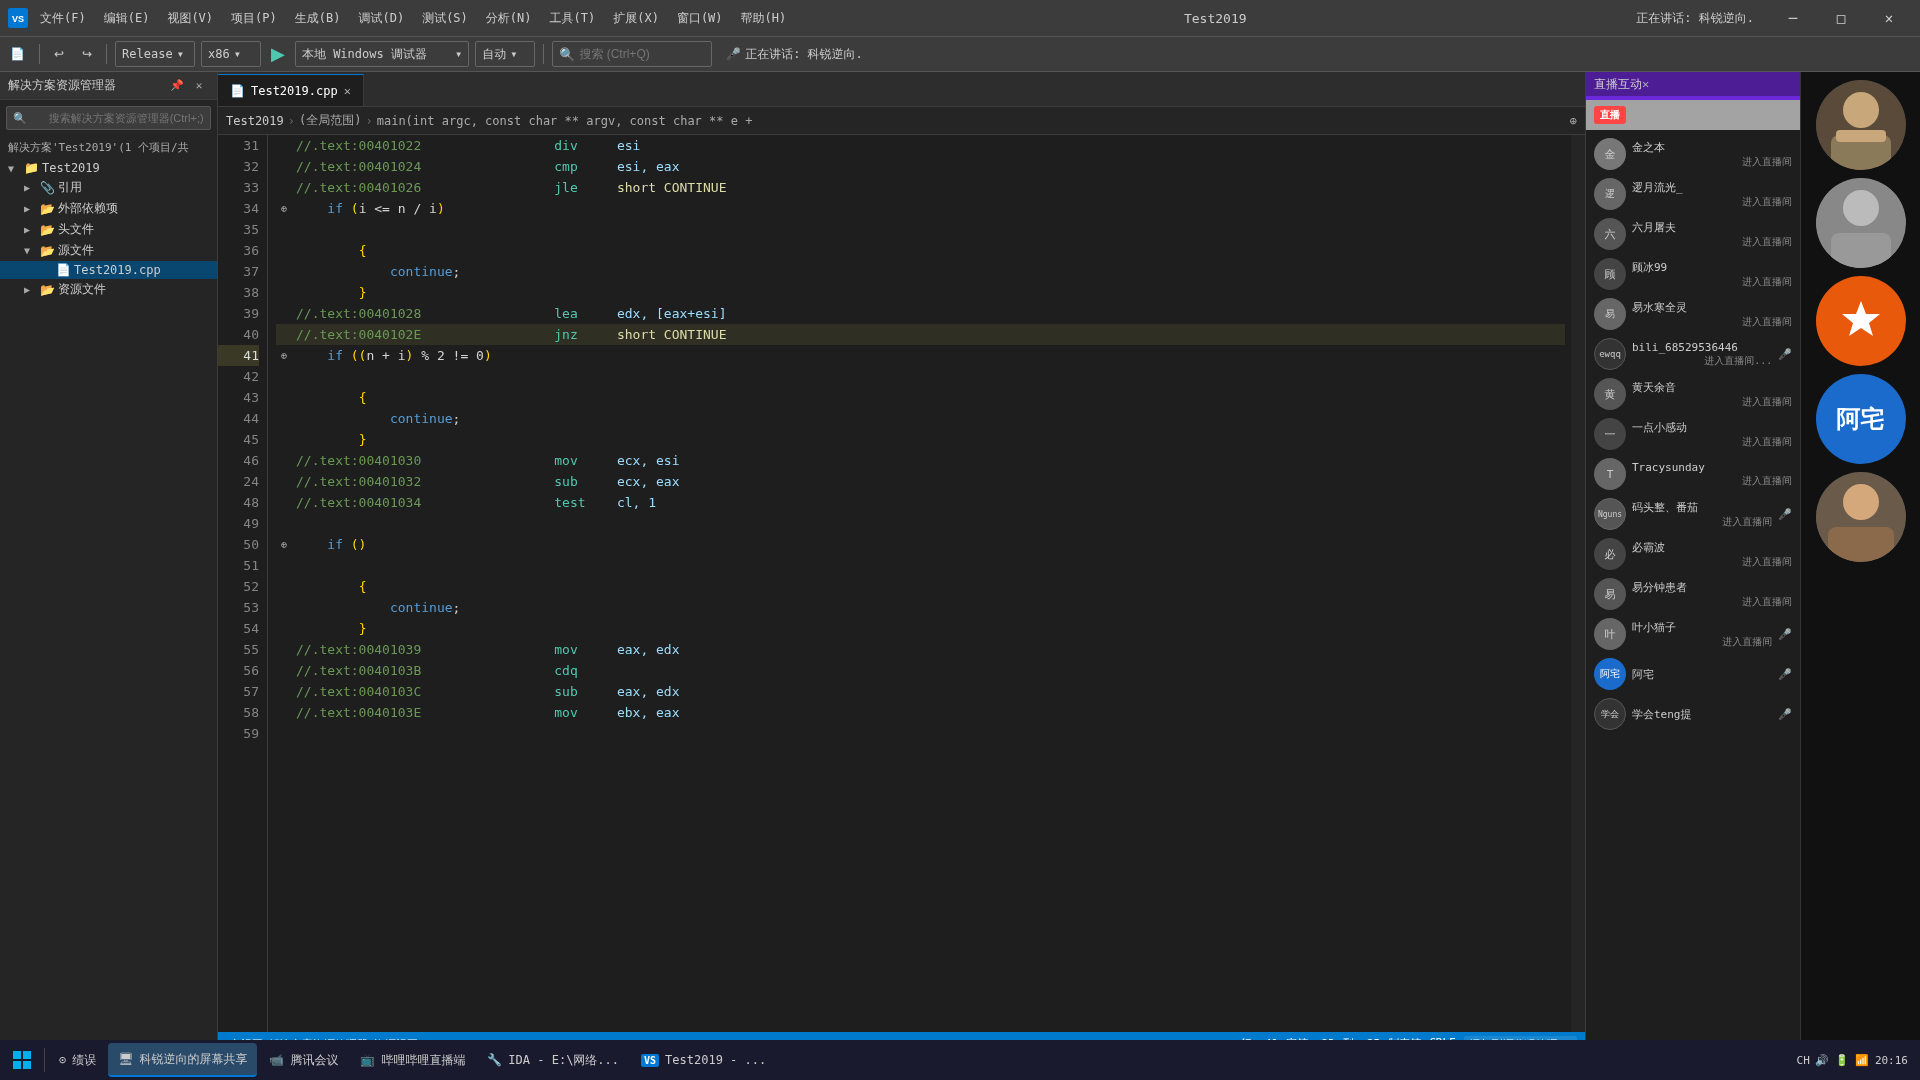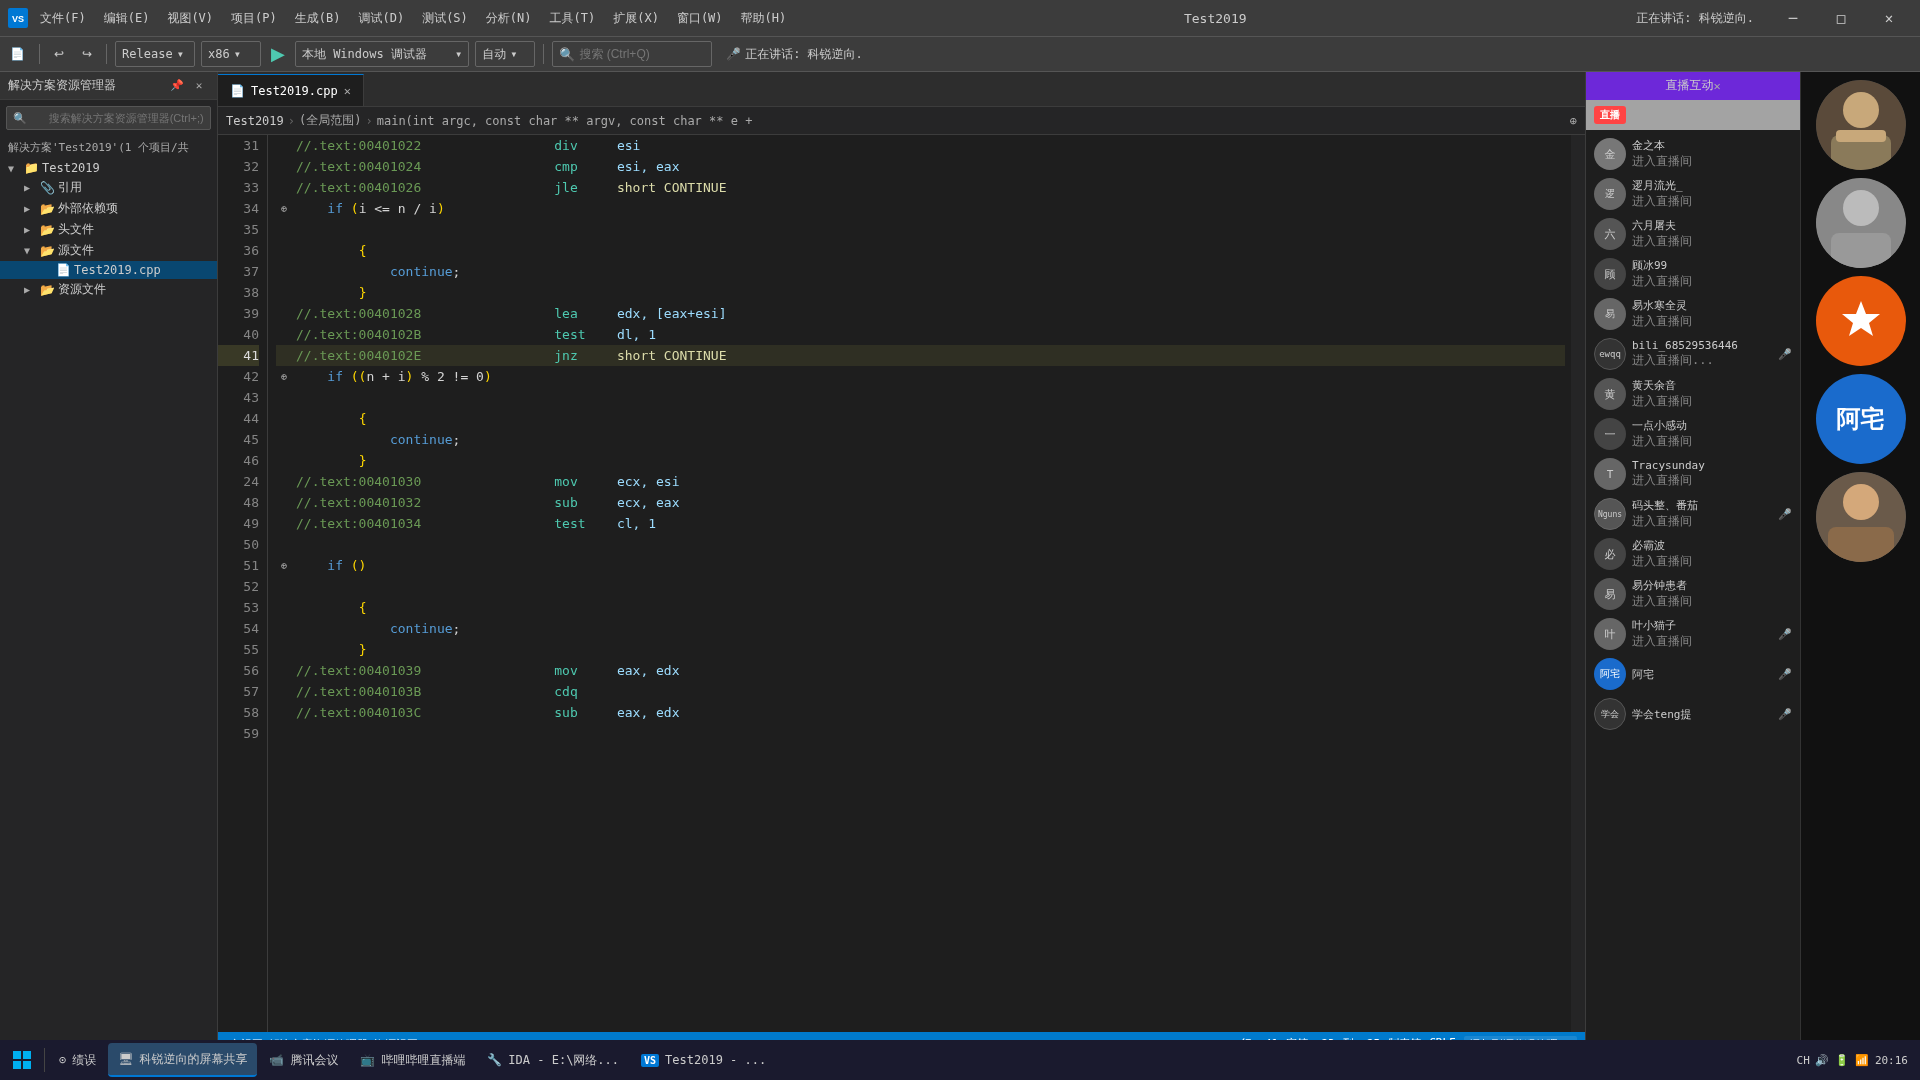--- a/index.html
+++ b/index.html
@@ -66,27 +66,27 @@
     .line-indicator { width: 16px; height: 21px; display: flex; align-items: center; justify-content: center; color: #aaa; font-size: 10px; flex-shrink: 0; }
     .code-text { padding-left: 4px; color: #d4d4d4; }
     .kw { color: #569cd6; }
     .comment-addr { color: #6a9955; }
     .asm-instr { color: #4ec9b0; }
     .asm-op { color: #9cdcfe; }
     .paren { color: #ffd700; }
 
     
     #live-panel { width: 215px; background: #1e1e1e; border-left: 1px solid #3c3c3c; display: flex; flex-direction: column; flex-shrink: 0; }
-    #live-header { height: 28px; background: #6d28d9; display: flex; align-items: center; padding: 0 8px; color: #ccc; font-size: 12px; border-bottom: 1px solid #6d28d9; justify-content: center; }
+    #live-header { height: 28px; background: #4c1d95; display: flex; align-items: center; padding: 0 8px; color: #ccc; font-size: 12px; border-bottom: 4px solid #6d28d9; justify-content: flex-start; }
     .live-items { flex: 1; overflow-y: auto; padding: 4px 0; }
     .live-user { display: flex; align-items: center; padding: 4px 8px; gap: 6px; color: #ccc; font-size: 11px; cursor: pointer; }
     .live-avatar { width: 32px; height: 32px; border-radius: 50%; flex-shrink: 0; overflow: hidden; display: flex; align-items: center; justify-content: center; font-size: 14px; }
     .live-user-info { flex: 1; }
     .live-user-name { color: #ccc; font-size: 11px; }
-    .live-user-action { color: #888; font-size: 12px; }
+    .live-user-action { color: #888; font-size: 10px; text-align: right; }
 
     
     #stream-panel { width: 120px; background: #111; border-left: 1px solid #333; display: flex; flex-direction: column; align-items: center; padding: 8px 4px; gap: 8px; flex-shrink: 0; overflow-y: auto; }
 
     
     #status-bar {
       height: 24px; background: #007acc; display: flex; align-items: center;
       padding: 0 8px; gap: 8px; color: white; font-size: 11px;
     }
     .status-item { display: flex; align-items: center; gap: 3px; padding: 0 4px; }
@@ -324,24 +324,20 @@
           <div class="code-line">
             <div class="line-indicator"></div>
             <span class="code-text">&nbsp;&nbsp;&nbsp;&nbsp;&nbsp;&nbsp;&nbsp;&nbsp;<span class="paren">}</span></span>
           </div>
 
           <div class="code-line">
             <div class="line-indicator"></div>
             <span class="code-text comment-addr">//.text:00401028&nbsp;&nbsp;&nbsp;&nbsp;&nbsp;&nbsp;&nbsp;&nbsp;&nbsp;&nbsp;&nbsp;&nbsp;&nbsp;&nbsp;&nbsp;&nbsp; <span class="asm-instr">lea</span>&nbsp;&nbsp;&nbsp;&nbsp; <span class="asm-op">edx, [eax+esi]</span></span>
           </div>
 
-          <div class="code-line">
-            <div class="line-indicator"></div>
-            <span class="code-text comment-addr">//.text:0040102B&nbsp;&nbsp;&nbsp;&nbsp;&nbsp;&nbsp;&nbsp;&nbsp;&nbsp;&nbsp;&nbsp;&nbsp;&nbsp;&nbsp;&nbsp;&nbsp; <span class="asm-instr">test</span>&nbsp;&nbsp;&nbsp; <span class="asm-op">dl, 1</span></span>
-          </div>
 
           <div class="code-line highlighted">
             <div class="line-indicator"></div>
             <span class="code-text comment-addr">//.text:0040102E&nbsp;&nbsp;&nbsp;&nbsp;&nbsp;&nbsp;&nbsp;&nbsp;&nbsp;&nbsp;&nbsp;&nbsp;&nbsp;&nbsp;&nbsp;&nbsp; <span class="asm-instr">jnz</span>&nbsp;&nbsp;&nbsp;&nbsp; <span style="color:#dcdcaa;">short CONTINUE</span></span>
           </div>
 
           <div class="code-line">
             <div class="line-indicator" style="color:#aaa;">⊕</div>
             <span class="code-text">&nbsp;&nbsp;&nbsp;&nbsp;<span class="kw">if</span> <span class="paren">((</span>n + i<span class="paren">)</span> % 2 != 0<span class="paren">)</span></span>
           </div>
@@ -418,20 +414,24 @@
           <div class="code-line">
             <div class="line-indicator"></div>
             <span class="code-text comment-addr">//.text:0040103B&nbsp;&nbsp;&nbsp;&nbsp;&nbsp;&nbsp;&nbsp;&nbsp;&nbsp;&nbsp;&nbsp;&nbsp;&nbsp;&nbsp;&nbsp;&nbsp; <span class="asm-instr">cdq</span></span>
           </div>
 
           <div class="code-line">
             <div class="line-indicator"></div>
             <span class="code-text comment-addr">//.text:0040103C&nbsp;&nbsp;&nbsp;&nbsp;&nbsp;&nbsp;&nbsp;&nbsp;&nbsp;&nbsp;&nbsp;&nbsp;&nbsp;&nbsp;&nbsp;&nbsp; <span class="asm-instr">sub</span>&nbsp;&nbsp;&nbsp;&nbsp; <span class="asm-op">eax, edx</span></span>
           </div>
 
+          <div class="code-line">
+            <div class="line-indicator"></div>
+            <span class="code-text comment-addr">//.text:0040103E&nbsp;&nbsp;&nbsp;&nbsp;&nbsp;&nbsp;&nbsp;&nbsp;&nbsp;&nbsp;&nbsp;&nbsp;&nbsp;&nbsp;&nbsp;&nbsp; <span class="asm-instr">mov</span>&nbsp;&nbsp;&nbsp;&nbsp; <span class="asm-op">ebx, eax</span></span>
+          </div>
 
         </div>
       </div>
     </div>
 
     <div id="status-bar" style="height:24px;">
       <div class="status-item" style="color:white;gap:6px;">
         <span style="cursor:pointer;">主视图</span>
         <span style="cursor:pointer;text-decoration:underline;">解决方案资源管理器</span>
         <span style="cursor:pointer;">资源视图</span>

